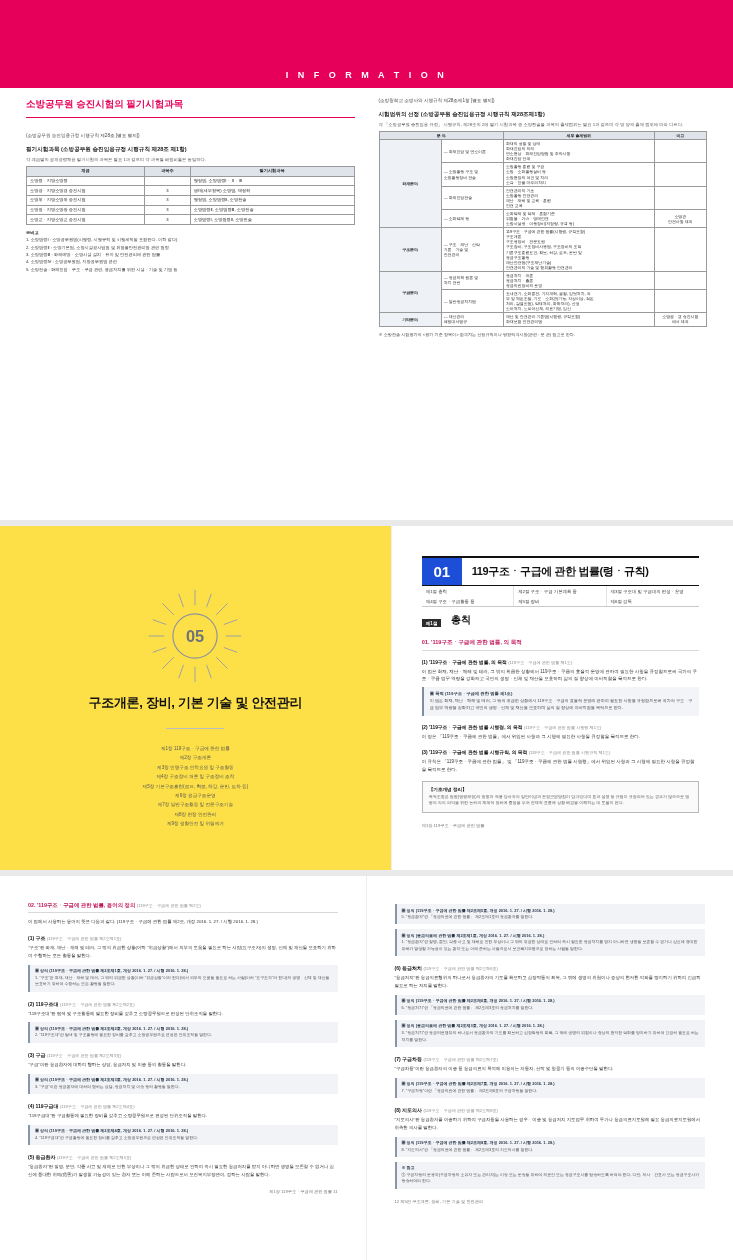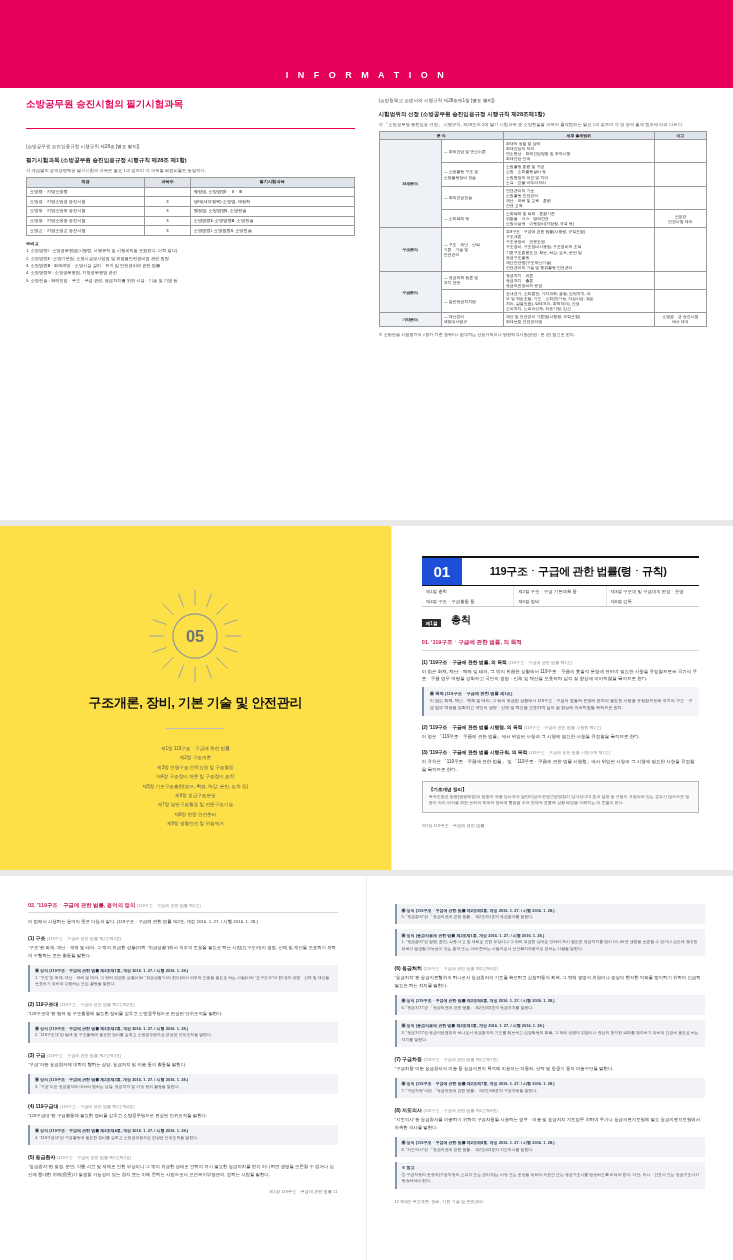--- a/index.html
+++ b/index.html
@@ -42,21 +42,21 @@
     display: flex;
     padding: 10px 26px 14px 26px;
     gap: 24px;
   }
   .p1-col { width: 50%; }
   .p1-title {
     color: #e6005a;
     font-size: 9.5px;
     font-weight: bold;
     border-bottom: 1px solid #e6005a;
-    padding-bottom: 17px;
+    padding-bottom: 6px;
     margin-bottom: 15px;
   }
   .p1-sub {
     font-size: 4.6px;
     color: #444;
     margin-bottom: 5px;
     line-height: 1.5;
   }
   .p1-h {
     font-size: 5.6px;
@@ -183,21 +183,21 @@
     font-size: 15px;
     font-weight: bold;
     display: flex;
     align-items: center;
     justify-content: center;
   }
   .lesson-title {
     flex: 1;
     display: flex;
     align-items: center;
-    padding-left: 28px;
+    padding-left: 10px;
     font-size: 11px;
     font-weight: bold;
     color: #111;
     letter-spacing: -0.4px;
   }
   .lesson-grid {
     display: grid;
     grid-template-columns: 1fr 1fr 1fr;
     border-bottom: 1px solid #c9c9c9;
     font-size: 4.4px;

